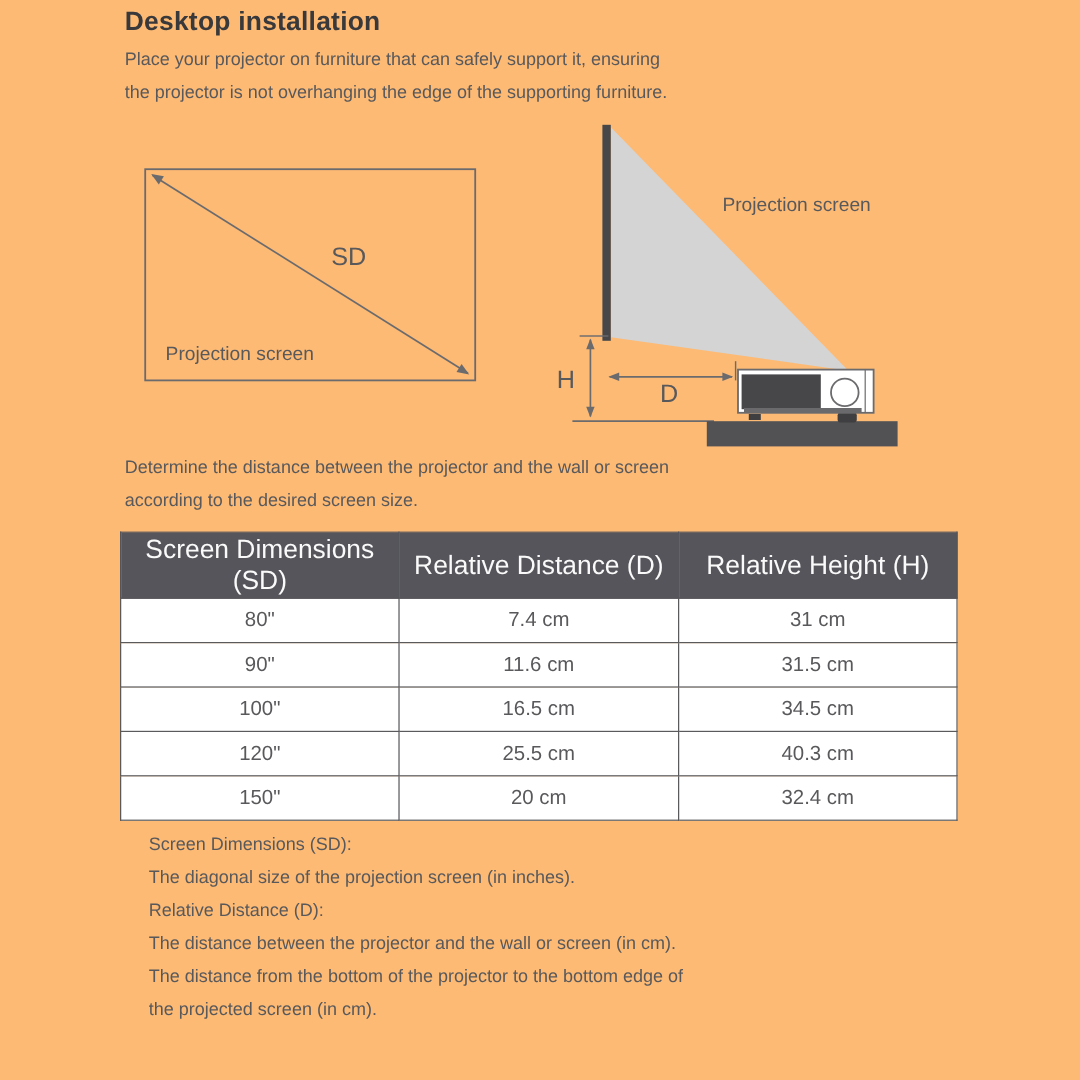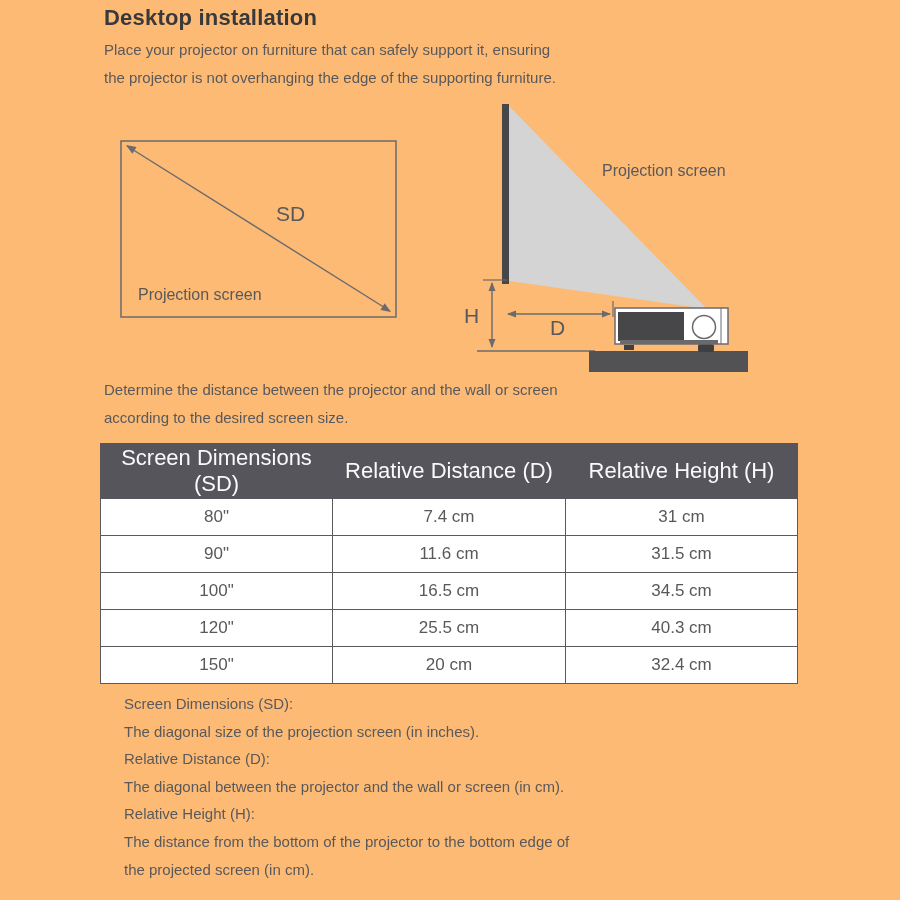--- a/index.html
+++ b/index.html
@@ -153,19 +153,18 @@
         <td>20 cm</td>
         <td>32.4 cm</td>
       </tr>
     </tbody>
   </table>
 
   <div class="definitions-block">
     <div class="body-line">Screen Dimensions (SD):</div>
     <div class="body-line">The diagonal size of the projection screen (in inches).</div>
     <div class="body-line">Relative Distance (D):</div>
-    <div class="body-line">The diagonal between the projector and the wall or screen (in cm).</div>
-    <div class="body-line">Relative Height (H):</div>
+    <div class="body-line">The distance between the projector and the wall or screen (in cm).</div>
     <div class="body-line">The distance from the bottom of the projector to the bottom edge of</div>
     <div class="body-line">the projected screen (in cm).</div>
   </div>
 
 </div>
 
 </body></html>

